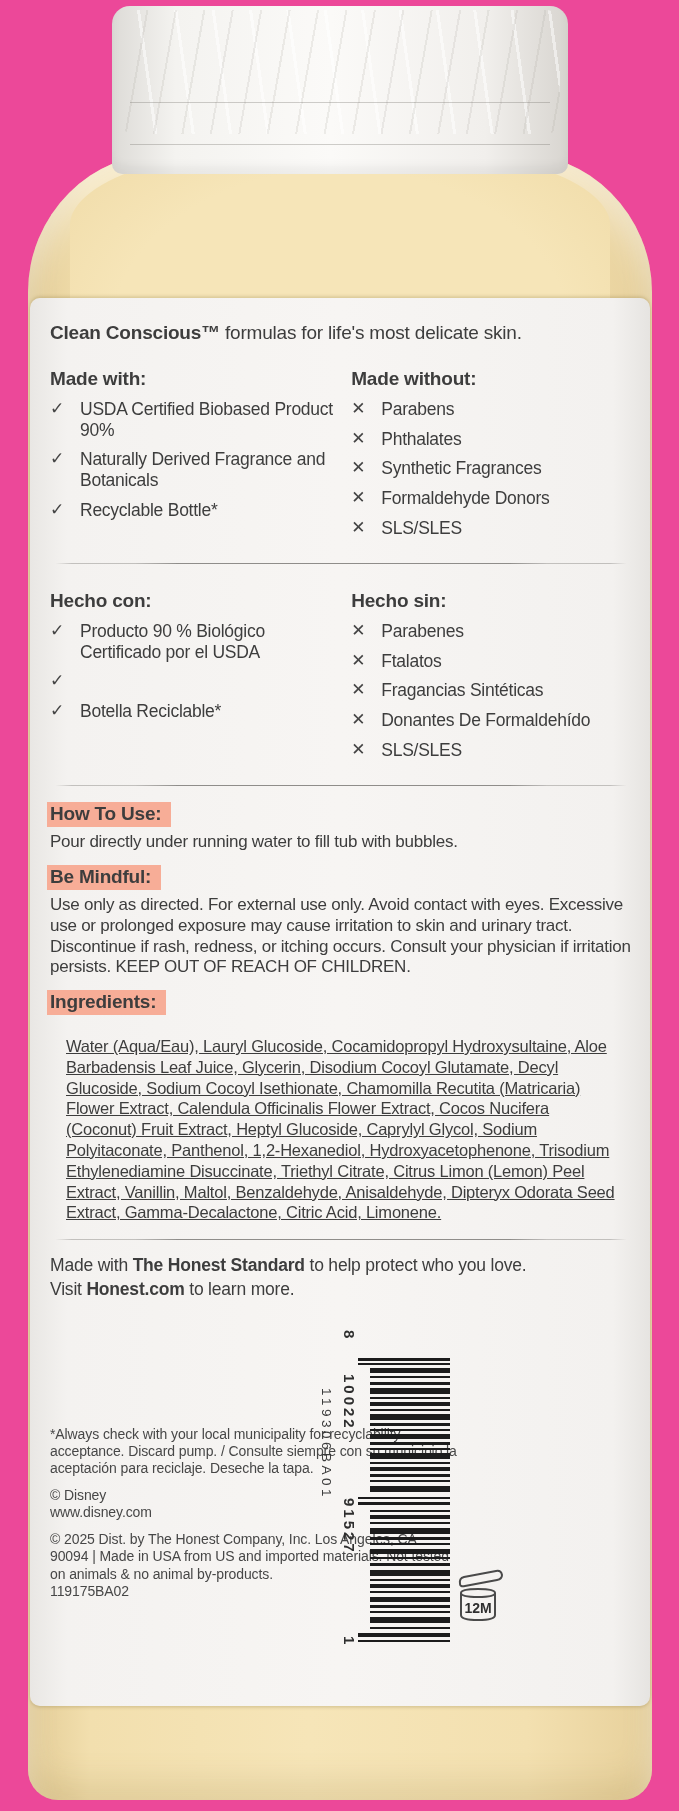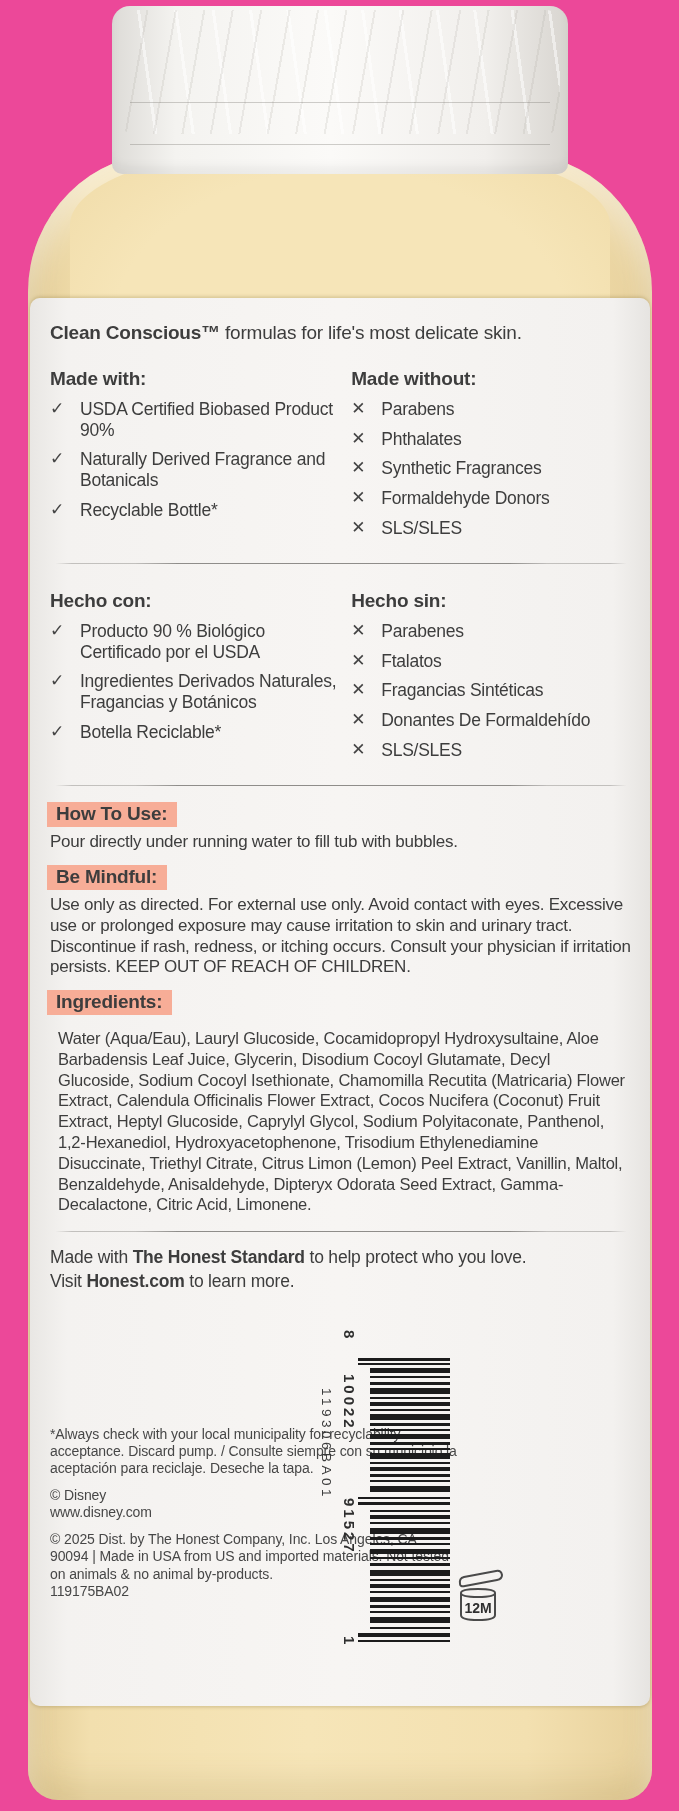--- a/index.html
+++ b/index.html
@@ -43,23 +43,23 @@
   .label-content{position:relative;width:100%;height:100%;box-sizing:border-box;padding:24px 16px 0 20px;}
   .tagline{font-size:19px;margin-bottom:12px;letter-spacing:-.2px;}
   .tagline b{font-weight:700;}
   .cols{display:grid;grid-template-columns:1.03fr 1fr;column-gap:10px;}
   .col-heading{font-weight:700;font-size:19px;margin:12px 0 9px 0;letter-spacing:-.2px;}
   .chk-list{list-style:none;margin:0;padding:0;}
   .chk-list li{display:flex;align-items:flex-start;margin:0 0 9px 0;font-size:17.5px;line-height:1.18;letter-spacing:-.25px;}
   .chk-list .glyph{flex:0 0 30px;font-size:17px;line-height:1.18;color:#454545;}
   .divider{height:1px;background:#8f8d8a;border:none;margin:16px 2px 14px 0;border-radius:50%;}
   .hl-heading{display:inline-block;font-weight:700;font-size:19px;letter-spacing:-.2px;
-    background:#f7ad97;padding:1px 10px 2px 9px;margin:2px 0 5px -3px;}
+    background:#f7ad97;padding:1px 10px 2px 3px;margin:2px 0 5px -3px;}
   .body-text{font-size:17px;line-height:1.22;letter-spacing:-.25px;margin:0 0 10px 0;}
-  .ing-text{font-size:16.5px;line-height:1.26;letter-spacing:-.2px;margin:8px;}
+  .ing-text{font-size:16.5px;line-height:1.26;letter-spacing:-.2px;margin:16px;text-decoration:underline;}
   .standard{font-size:17.5px;line-height:1.35;letter-spacing:-.2px;max-width:500px;}
   .standard b{font-weight:700;}
   
   .fine-print{position:absolute;left:20px;top:1128px;width:408px;font-size:14px;line-height:1.22;letter-spacing:-.1px;color:#474747;}
   .fine-print p{margin:0;}
   .fp-foot{margin-bottom:10px !important;}
   .fp-gap{margin-top:10px !important;}
   
   .barcode-rot{
     position:absolute;left:292px;top:1032px;width:320px;height:128px;
@@ -147,21 +147,20 @@
       <div class="cols">
         <div>
           <div class="col-heading">Hecho con:</div>
           <ul class="chk-list">
             <li>
                 <span class="glyph">✓</span>
                 <span>Producto 90 % Biológico Certificado por el USDA</span>
               </li>
             <li>
                 <span class="glyph">✓</span>
-                <span>Ingredientes Derivados Naturales, Fragancias y Botánicos</span>
               </li>
             <li>
                 <span class="glyph">✓</span>
                 <span>Botella Reciclable*</span>
               </li>
           </ul>
         </div>
         <div>
           <div class="col-heading">Hecho sin:</div>
           <ul class="chk-list">

